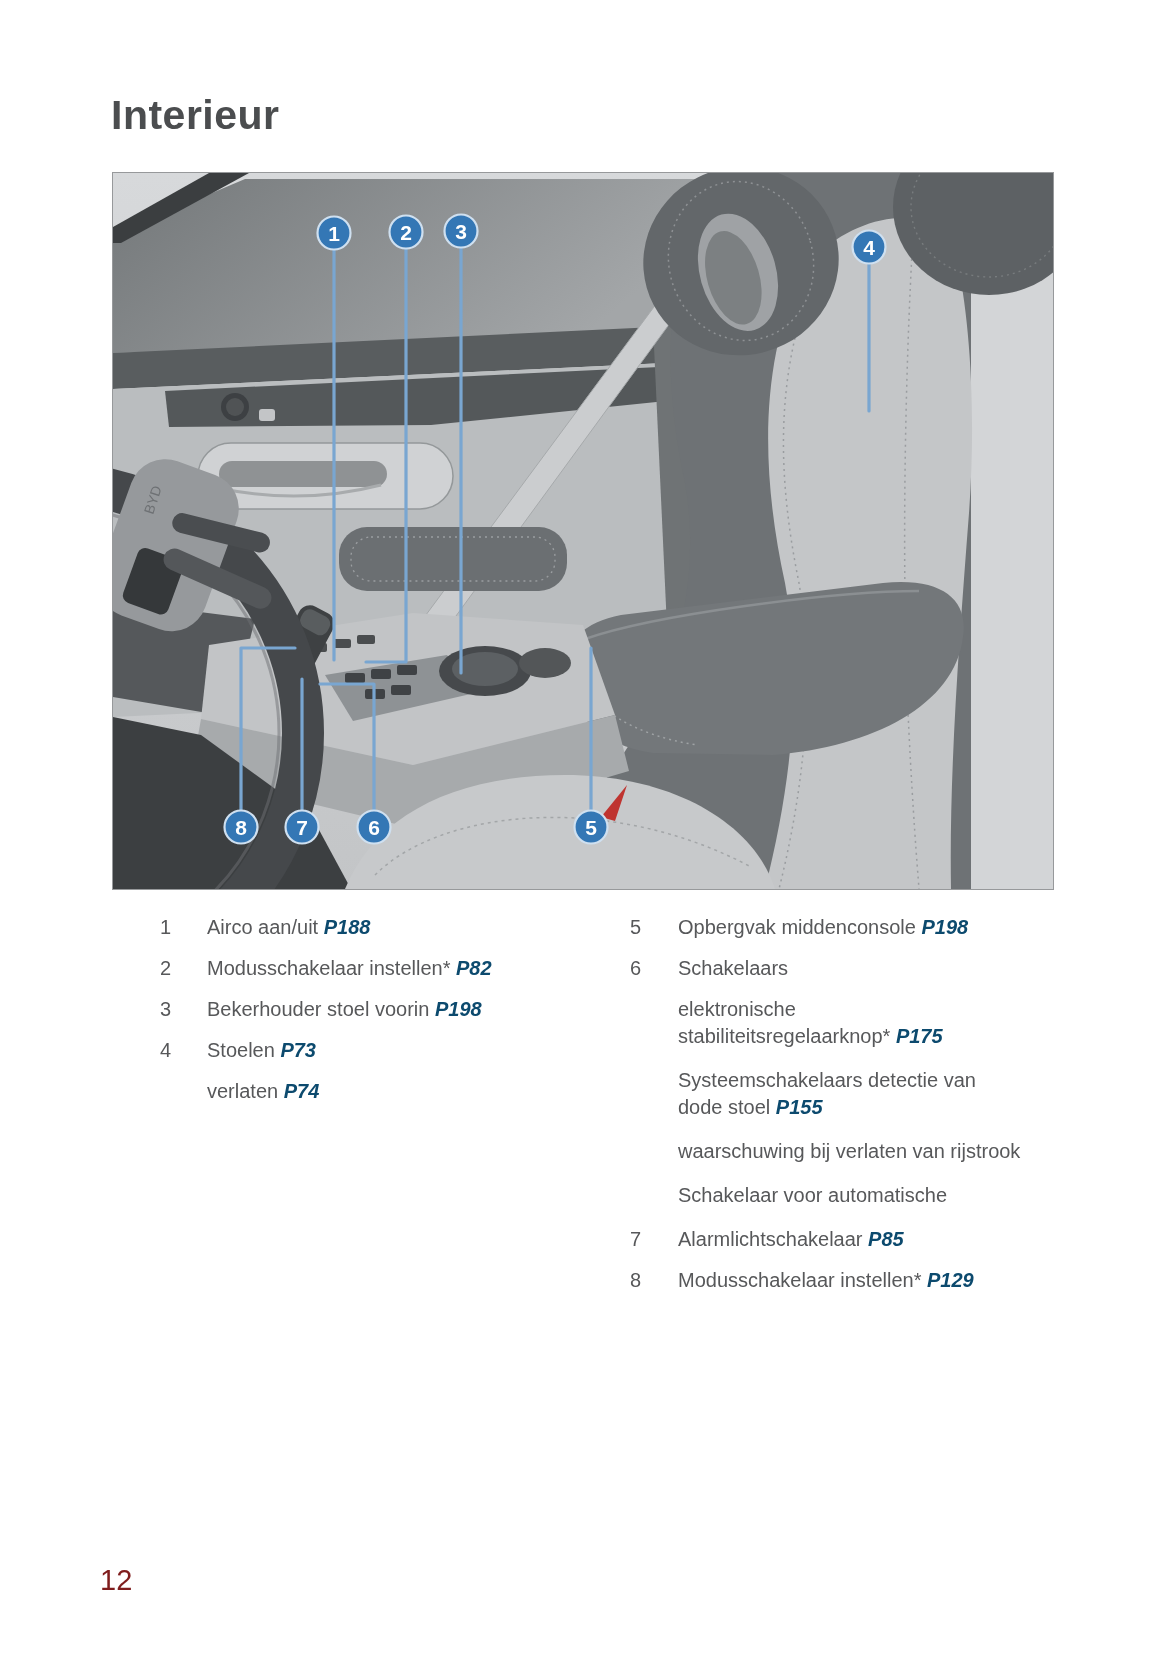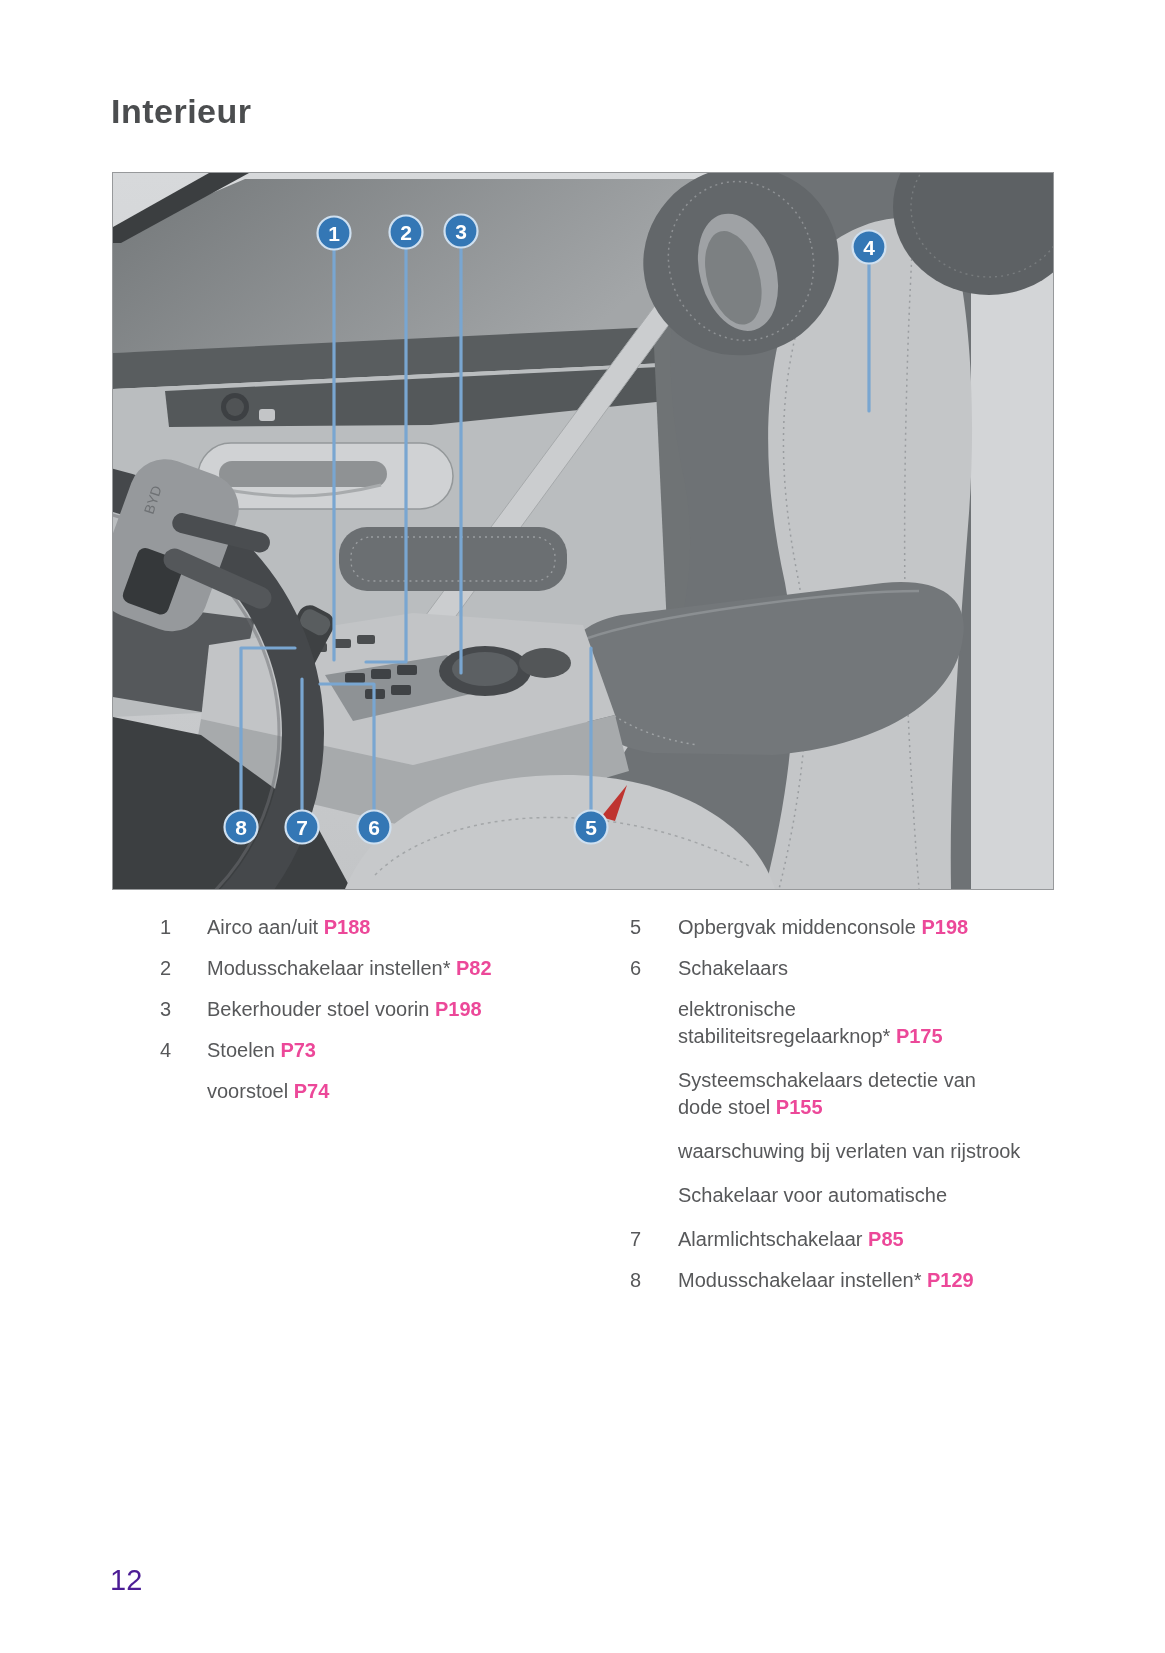--- a/index.html
+++ b/index.html
@@ -2,37 +2,37 @@
 <html><head>
 <meta charset="utf-8">
 <style>
   html,body{margin:0;padding:0;}
   body{
     width:1165px;height:1653px;position:relative;background:#ffffff;
     font-family:"Liberation Sans",sans-serif;overflow:hidden;
   }
   .title{
     position:absolute;left:111px;top:92px;
-    font-size:34px;font-weight:bold;color:#4b4d4f;letter-spacing:.5px;
+    font-size:41px;font-weight:bold;color:#4b4d4f;letter-spacing:.5px;
   }
   .figure{
     position:absolute;left:112px;top:172px;width:940px;height:716px;
     border:1px solid #97999b;background:#cdcfd1;
   }
   .figure svg{display:block;width:100%;height:100%;}
   .legend-col{position:absolute;color:#57585a;font-size:20px;line-height:27px;}
   .l-left{left:160px;top:914px;width:440px;}
   .l-right{left:630px;top:914px;width:402px;}
   .item{display:flex;margin-bottom:14px;}
   .item.multi{margin-bottom:17px;}
   .num{width:47px;flex:none;}
   .l-right .num{width:48px;}
   .txt{flex:1;}
-  .ref{font-weight:bold;color:#ec4899;}
-  .pagenum{position:absolute;left:110px;top:1564px;font-size:29px;color:#4c1d95;}
+  .ref{font-weight:bold;font-style:italic;color:#0c4a6e;}
+  .pagenum{position:absolute;left:100px;top:1564px;font-size:29px;color:#7f1d1d;}
   .callout-num{font-weight:bold;}
 </style>
 </head>
 <body>
 
 <div class="title">Interieur</div>
 
 <div class="figure">
 <svg viewBox="0 0 940 716" xmlns="http://www.w3.org/2000/svg">
   <defs>
@@ -189,21 +189,21 @@
     <span class="num">3</span>
     <span class="txt"><span>Bekerhouder stoel voorin</span> <span class="ref">P198</span></span>
   </div>
   <div class="item">
     <span class="num">4</span>
     <span class="txt"><span>Stoelen</span> <span class="ref">P73</span></span>
   </div>
   <div class="item multi">
     <span class="num"></span>
     <span class="txt">
-      <div><span>voorstoel</span> <span class="ref">P74</span></div>
+      <div><span>verlaten</span> <span class="ref">P74</span></div>
     </span>
   </div>
 </div>
 
 <div class="legend-col l-right">
   <div class="item">
     <span class="num">5</span>
     <span class="txt"><span>Opbergvak middenconsole</span> <span class="ref">P198</span></span>
   </div>
   <div class="item">

